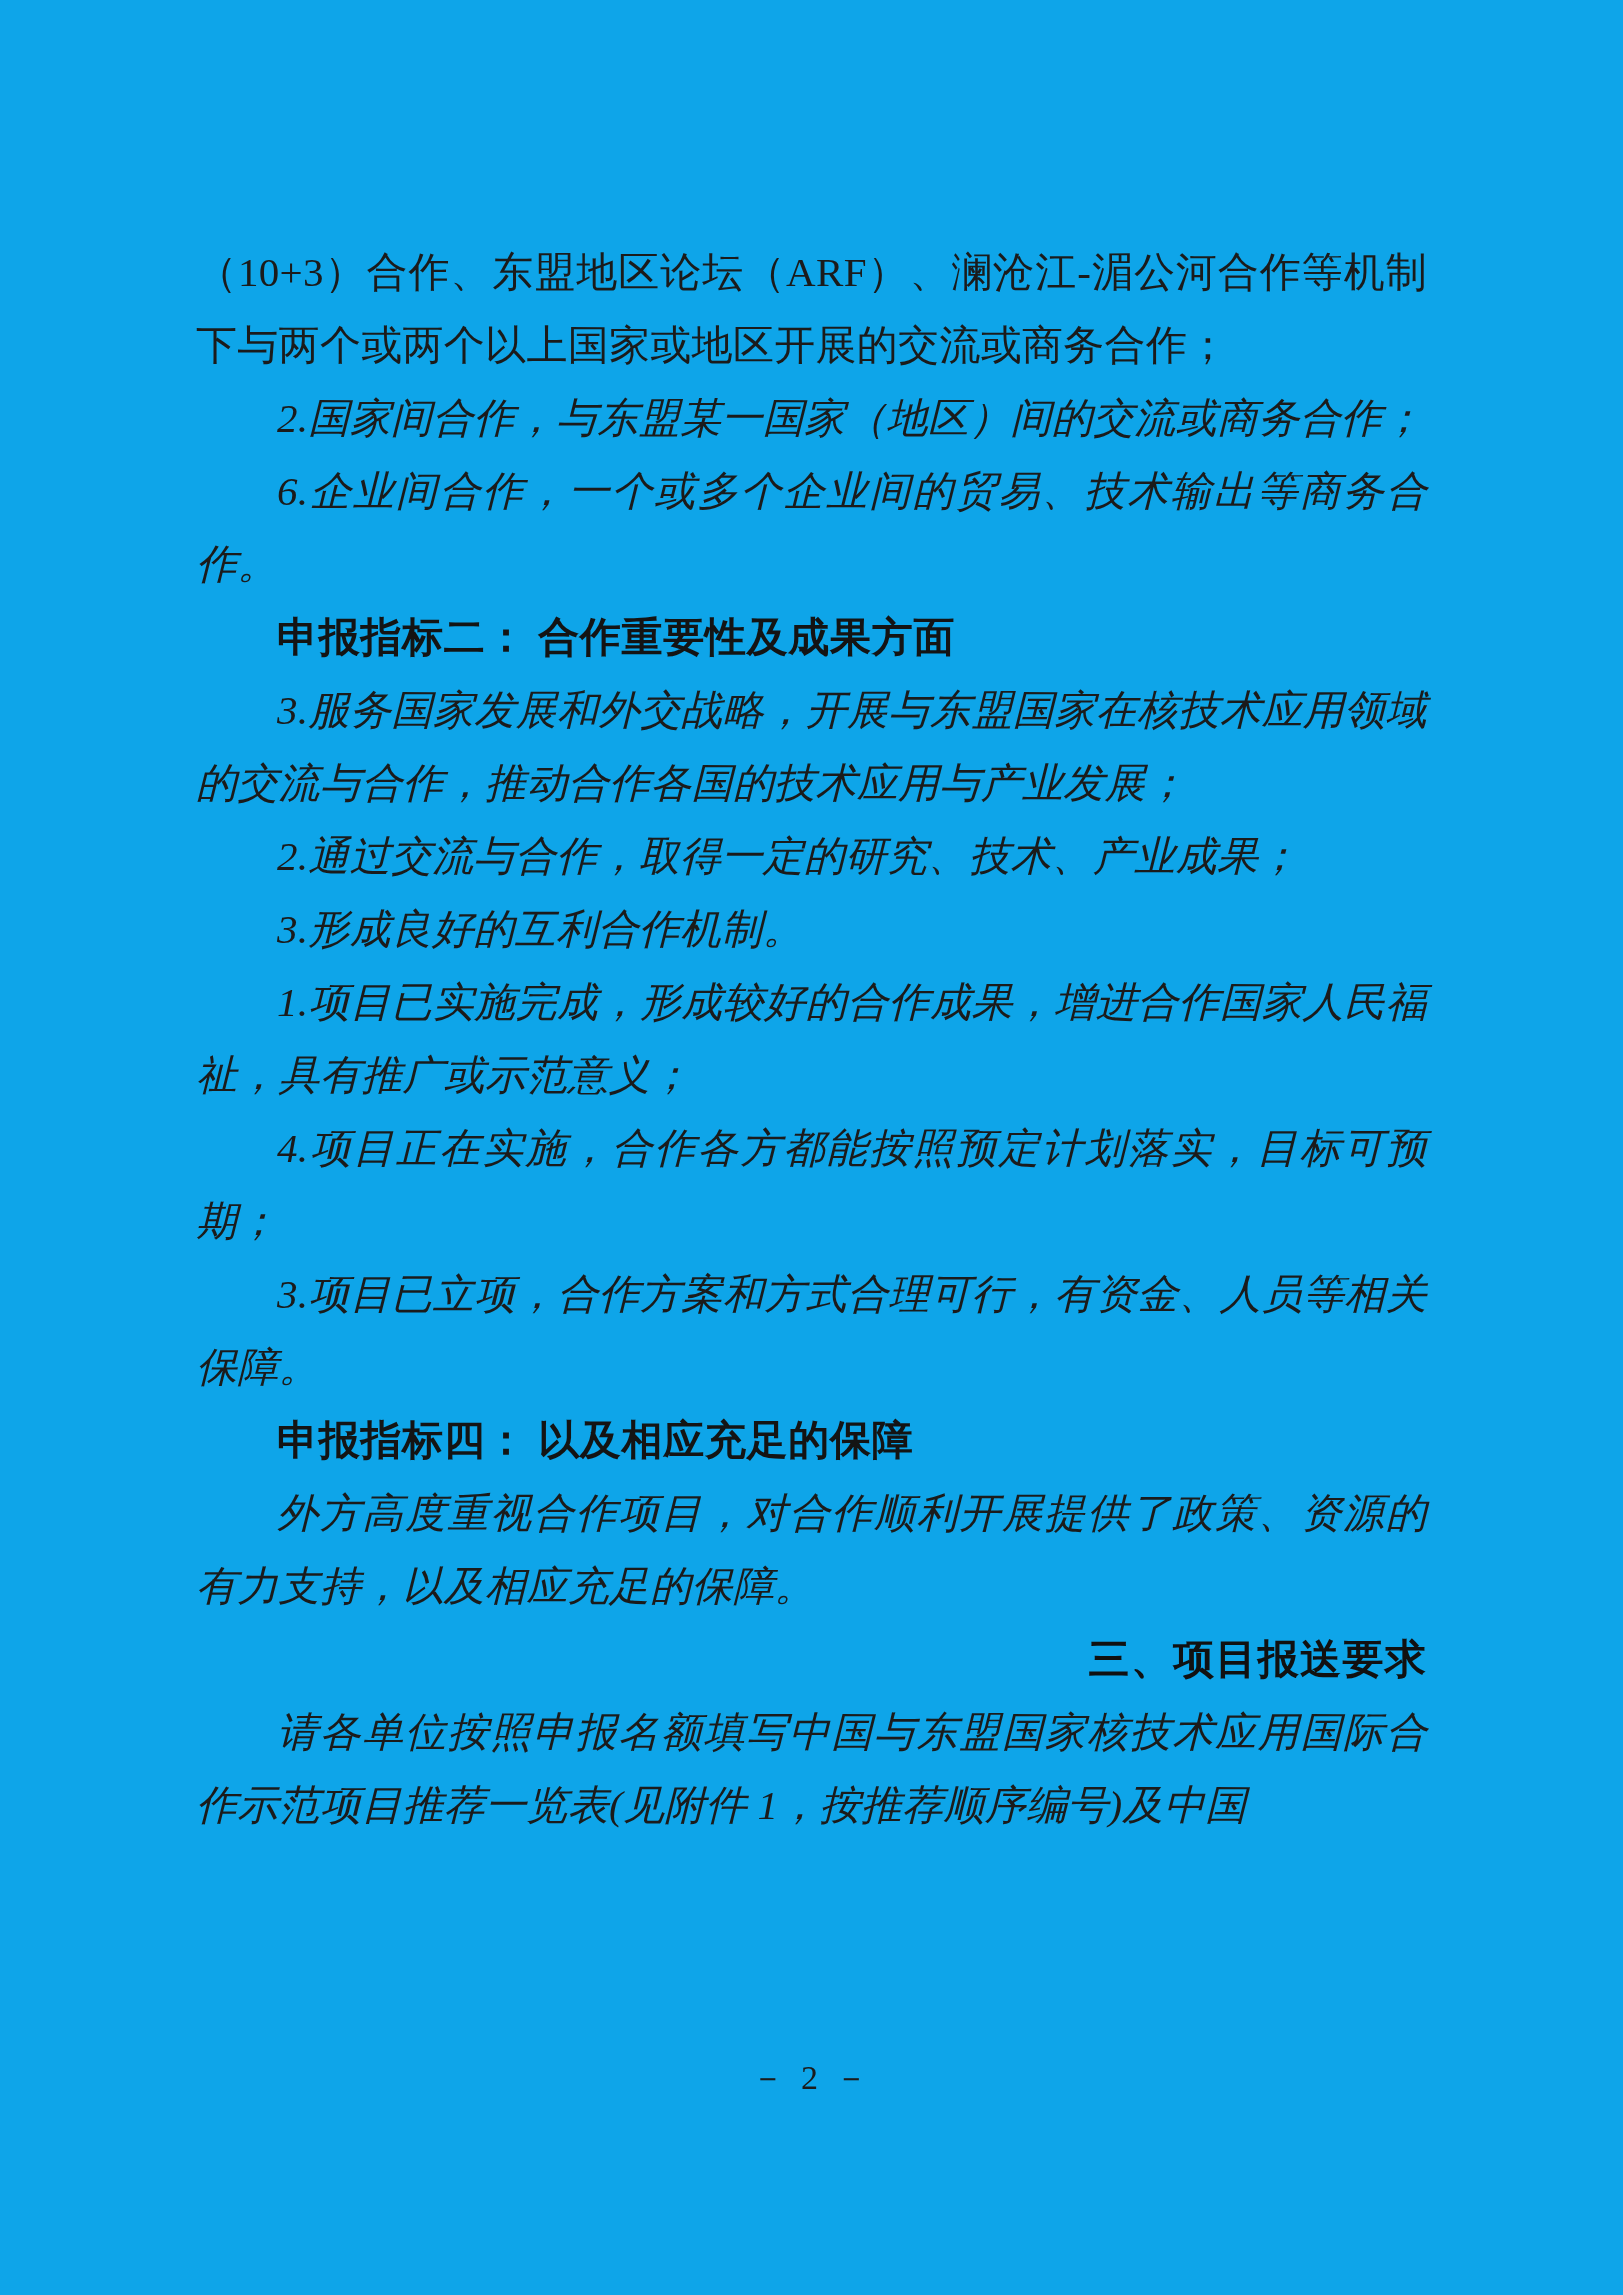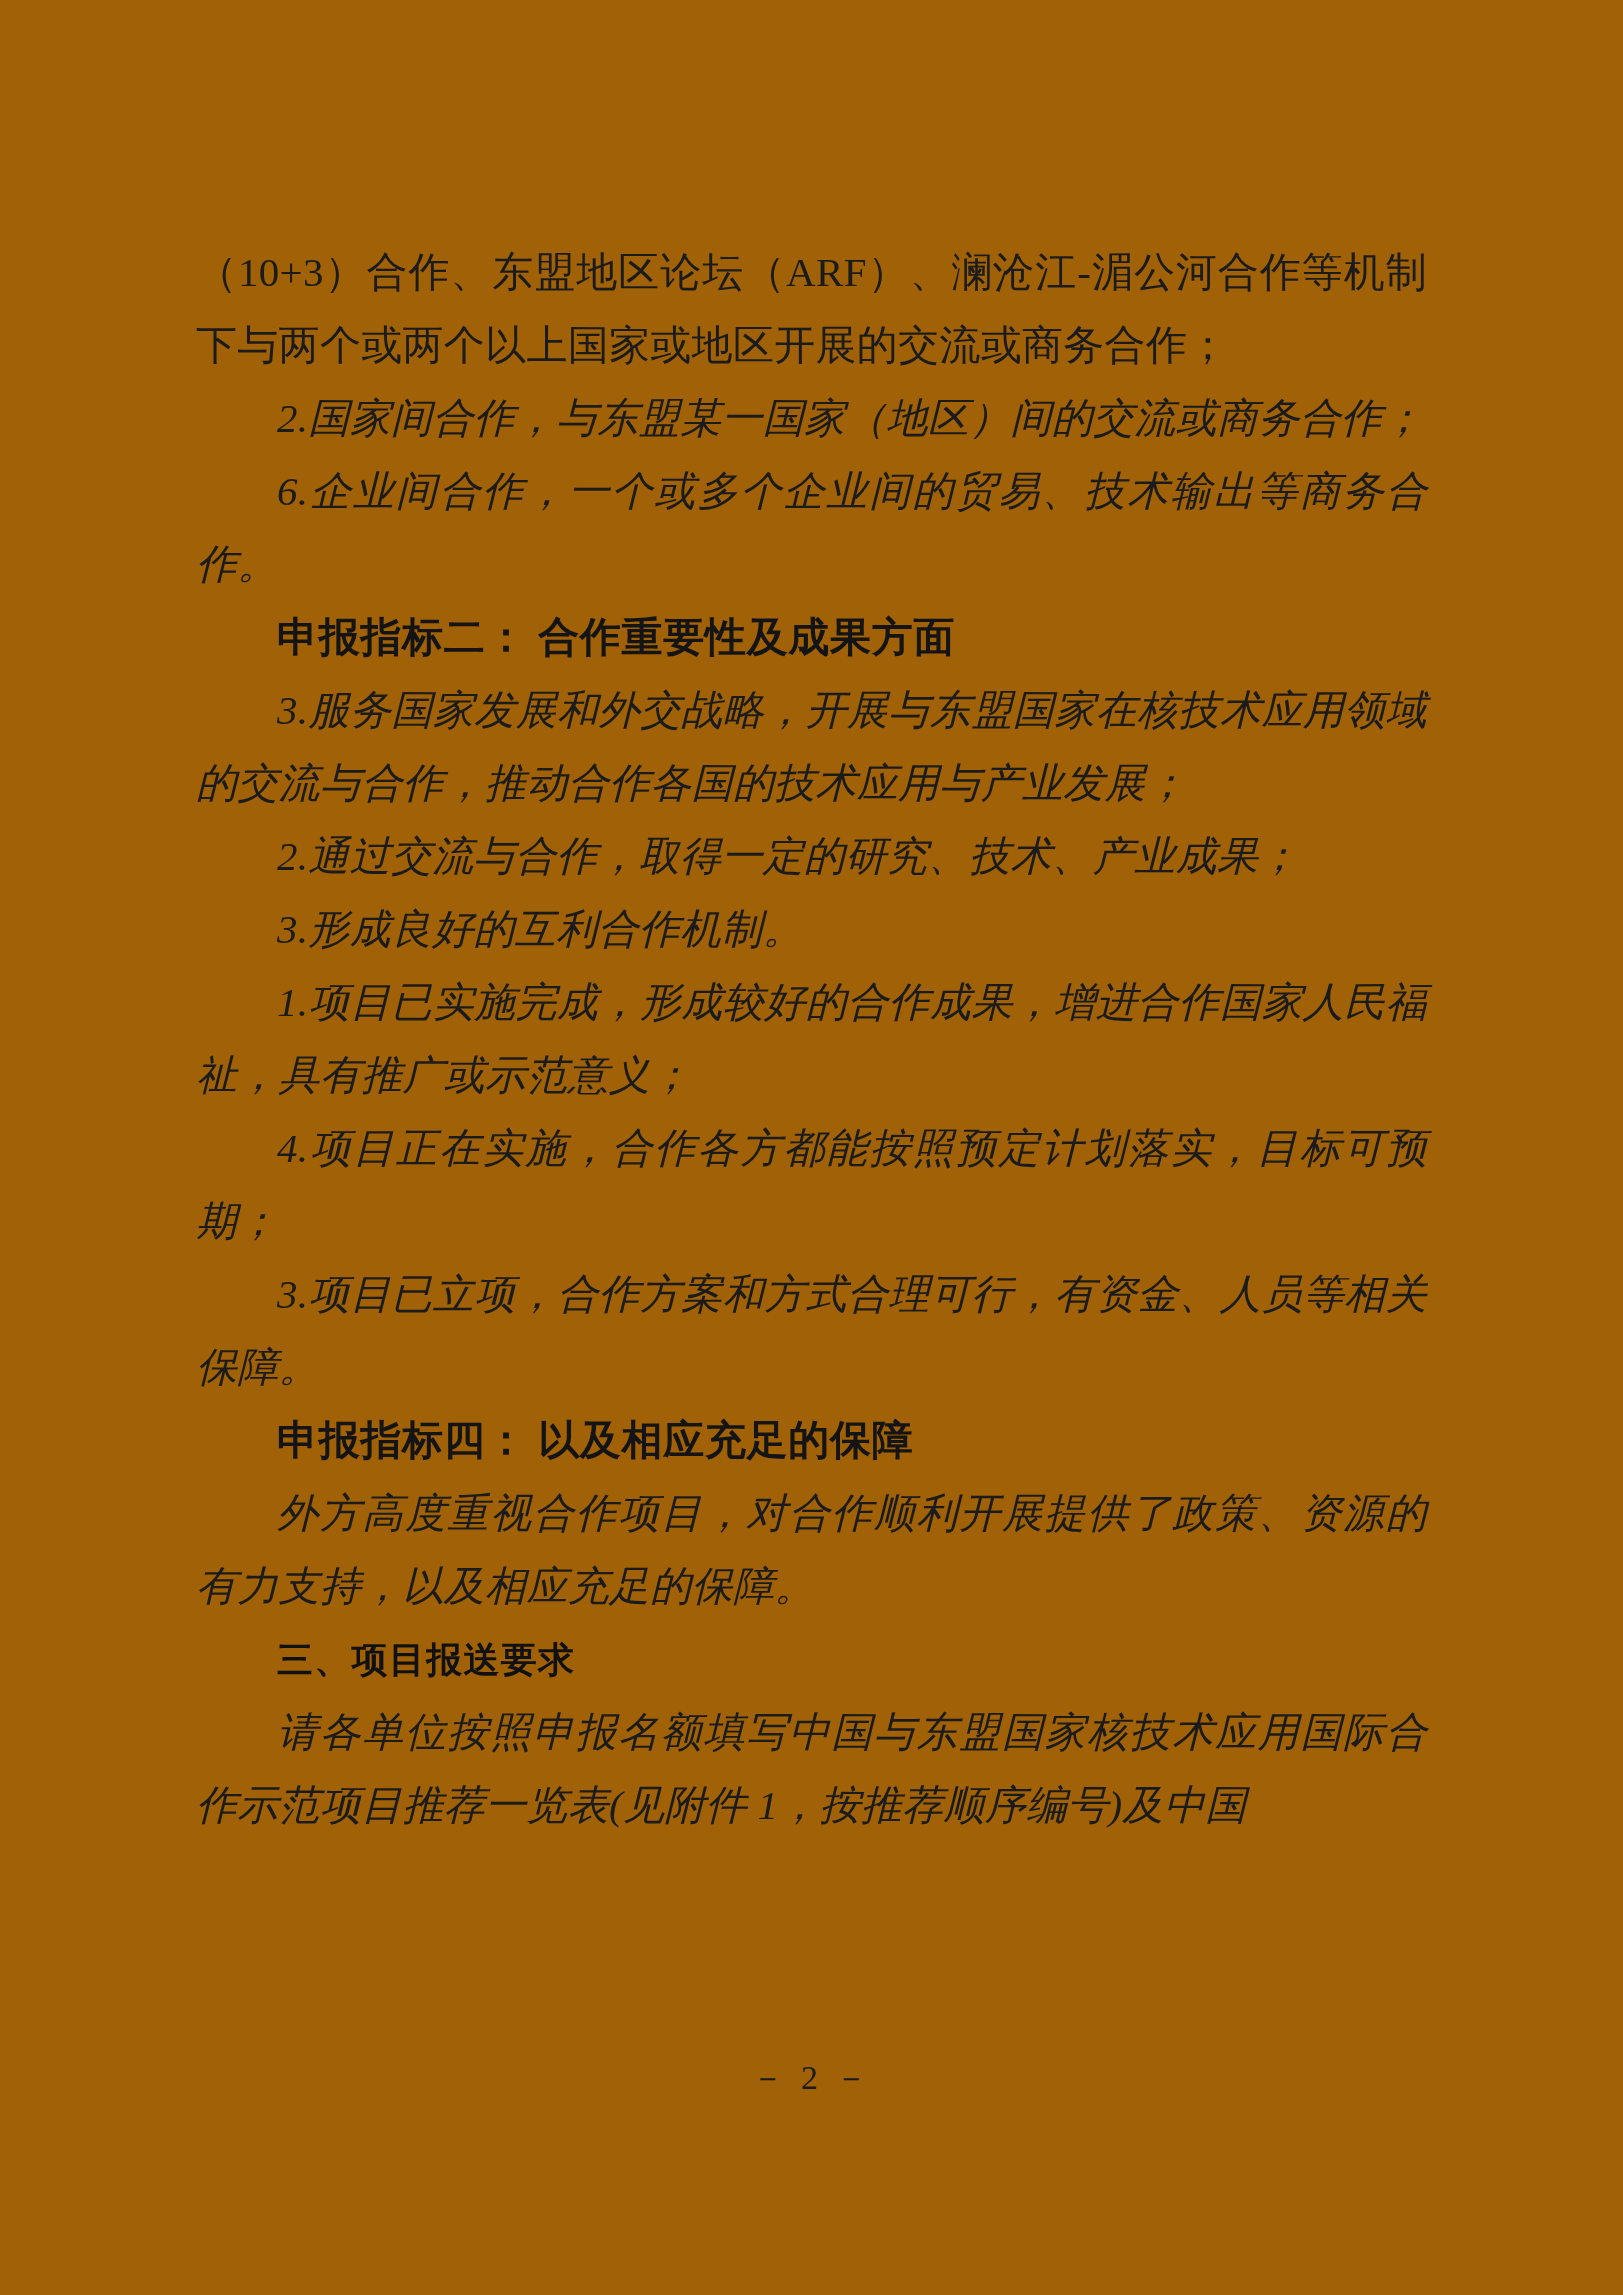--- a/index.html
+++ b/index.html
@@ -4,21 +4,21 @@
 <style>
   html, body {
     margin: 0;
     padding: 0;
     background: #ffffff;
   }
   .page {
     position: relative;
     width: 1623px;
     height: 2295px;
-    background: #a16207;
+    background: #0ea5e9;
     box-sizing: border-box;
     overflow: hidden;
   }
   .content {
     position: absolute;
     left: 196px;
     top: 236px;
     width: 1231px;
   }
   .para {
@@ -41,27 +41,28 @@
     font-size: 41px;
     line-height: 73px;
     color: #141414;
     font-weight: bold;
     text-indent: 81px;
     margin: 0;
     letter-spacing: 0.7px;
   }
   .heading-main {
     font-family: "Liberation Sans", "DejaVu Sans", sans-serif;
-    font-size: 36px;
+    font-size: 41px;
     line-height: 73px;
     color: #111111;
     font-weight: bold;
     text-indent: 81px;
     margin: 0;
     letter-spacing: 1.3px;
+    text-align: right;
   }
   .footer {
     position: absolute;
     left: 0;
     top: 2055px;
     width: 1623px;
     text-align: center;
     font-family: "Liberation Serif", "DejaVu Serif", serif;
     font-size: 34px;
     color: #1b1b1b;

